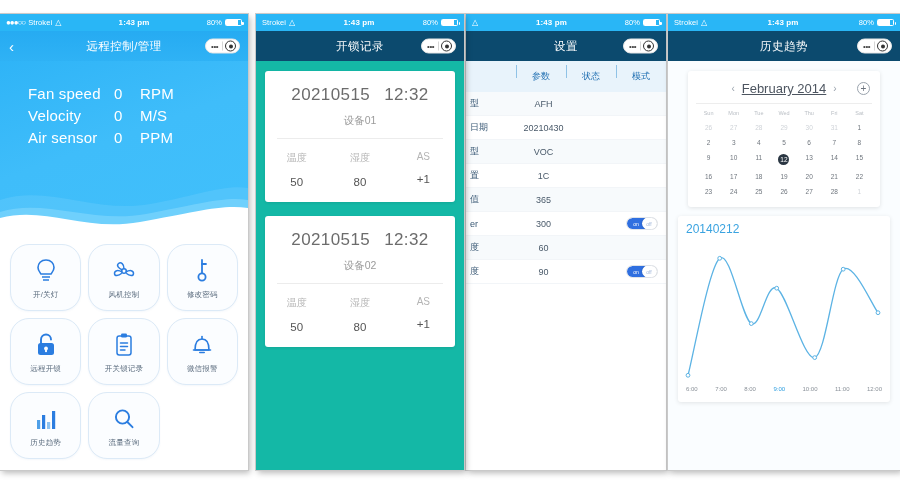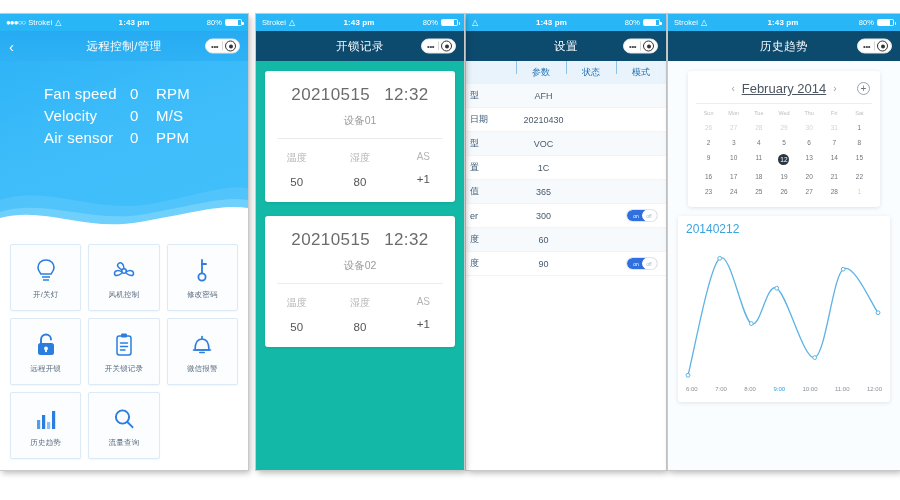--- a/index.html
+++ b/index.html
@@ -72,34 +72,33 @@
   
   .hero {
     position: relative; height: 175px;
     background: linear-gradient(160deg,#2fb4f7 0%, #3fbdfa 45%, #41c0fb 100%);
     overflow: hidden;
   }
   .hero-stats { padding: 22px 0 0 28px; color:#fff; }
   .stat-row {
     display: flex; align-items: baseline; font-size: 15px; line-height: 22px;
     letter-spacing: .2px;
-    margin-left: 16px;
   }
   .stat-name { width: 86px; }
   .stat-val  { width: 26px; text-align: left; }
   .stat-unit { }
   .wave { position: absolute; left: 0; bottom: 0; width: 100%; }
 
   .grid-wrap { padding: 8px 10px 0 10px; }
   .grid {
     display: grid; grid-template-columns: repeat(3,1fr);
     gap: 7px;
   }
   .tile {
-    background: #fbfdff; border: 1px solid #dceaf7; border-radius: 2px;
+    background: #fbfdff; border: 1px solid #dceaf7; border-radius: 19px;
     height: 67px; display: flex; flex-direction: column;
     align-items: center; justify-content: center; gap: 4px;
     box-shadow: 0 1px 2px rgba(60,120,180,.06);
   }
   .tile .ico { height: 30px; display:flex; align-items:center; justify-content:center; }
   .tile .lbl { font-size: 7.5px; color: #5a6b7d; letter-spacing:.2px; }
 
   
   .p2 .body { background: #14b8a6; height: 409px; padding: 10px 9px; }
   .rec-card {
@@ -114,21 +113,21 @@
   .rec-dev { font-size: 10.5px; color: #9b9b9b; margin-top: 9px; }
   .rec-sep { height: 1px; background: #ececec; margin: 0 12px; }
   .rec-vals { display: flex; padding: 12px 0 14px; }
   .rec-col { flex: 1; text-align: center; }
   .rec-key { font-size: 10px; color: #b4b4b4; }
   .rec-num { font-size: 11.5px; color: #555; margin-top: 11px; }
 
   
   .p3 .body { background: #fff; height: 409px; }
   .tbl-head {
-    display: flex; background: #e8f3fb; height: 23px; align-items: center;
+    display: flex; background: #e8f3fb; height: 31px; align-items: center;
     font-size: 9px; color: #1f6fb2;
   }
   .tbl-head .c { flex: 1; text-align: center; position: relative; }
   .tbl-head .c + .c::before {
     content:""; position:absolute; left:0; top:-5px; height: 13px; width:1px; background:#8fc2e6;
   }
   .trow {
     display: flex; align-items: center; height: 24px; font-size: 9px;
     color: #4a5a6a; border-bottom: 1px solid #f2f5f8;
   }

